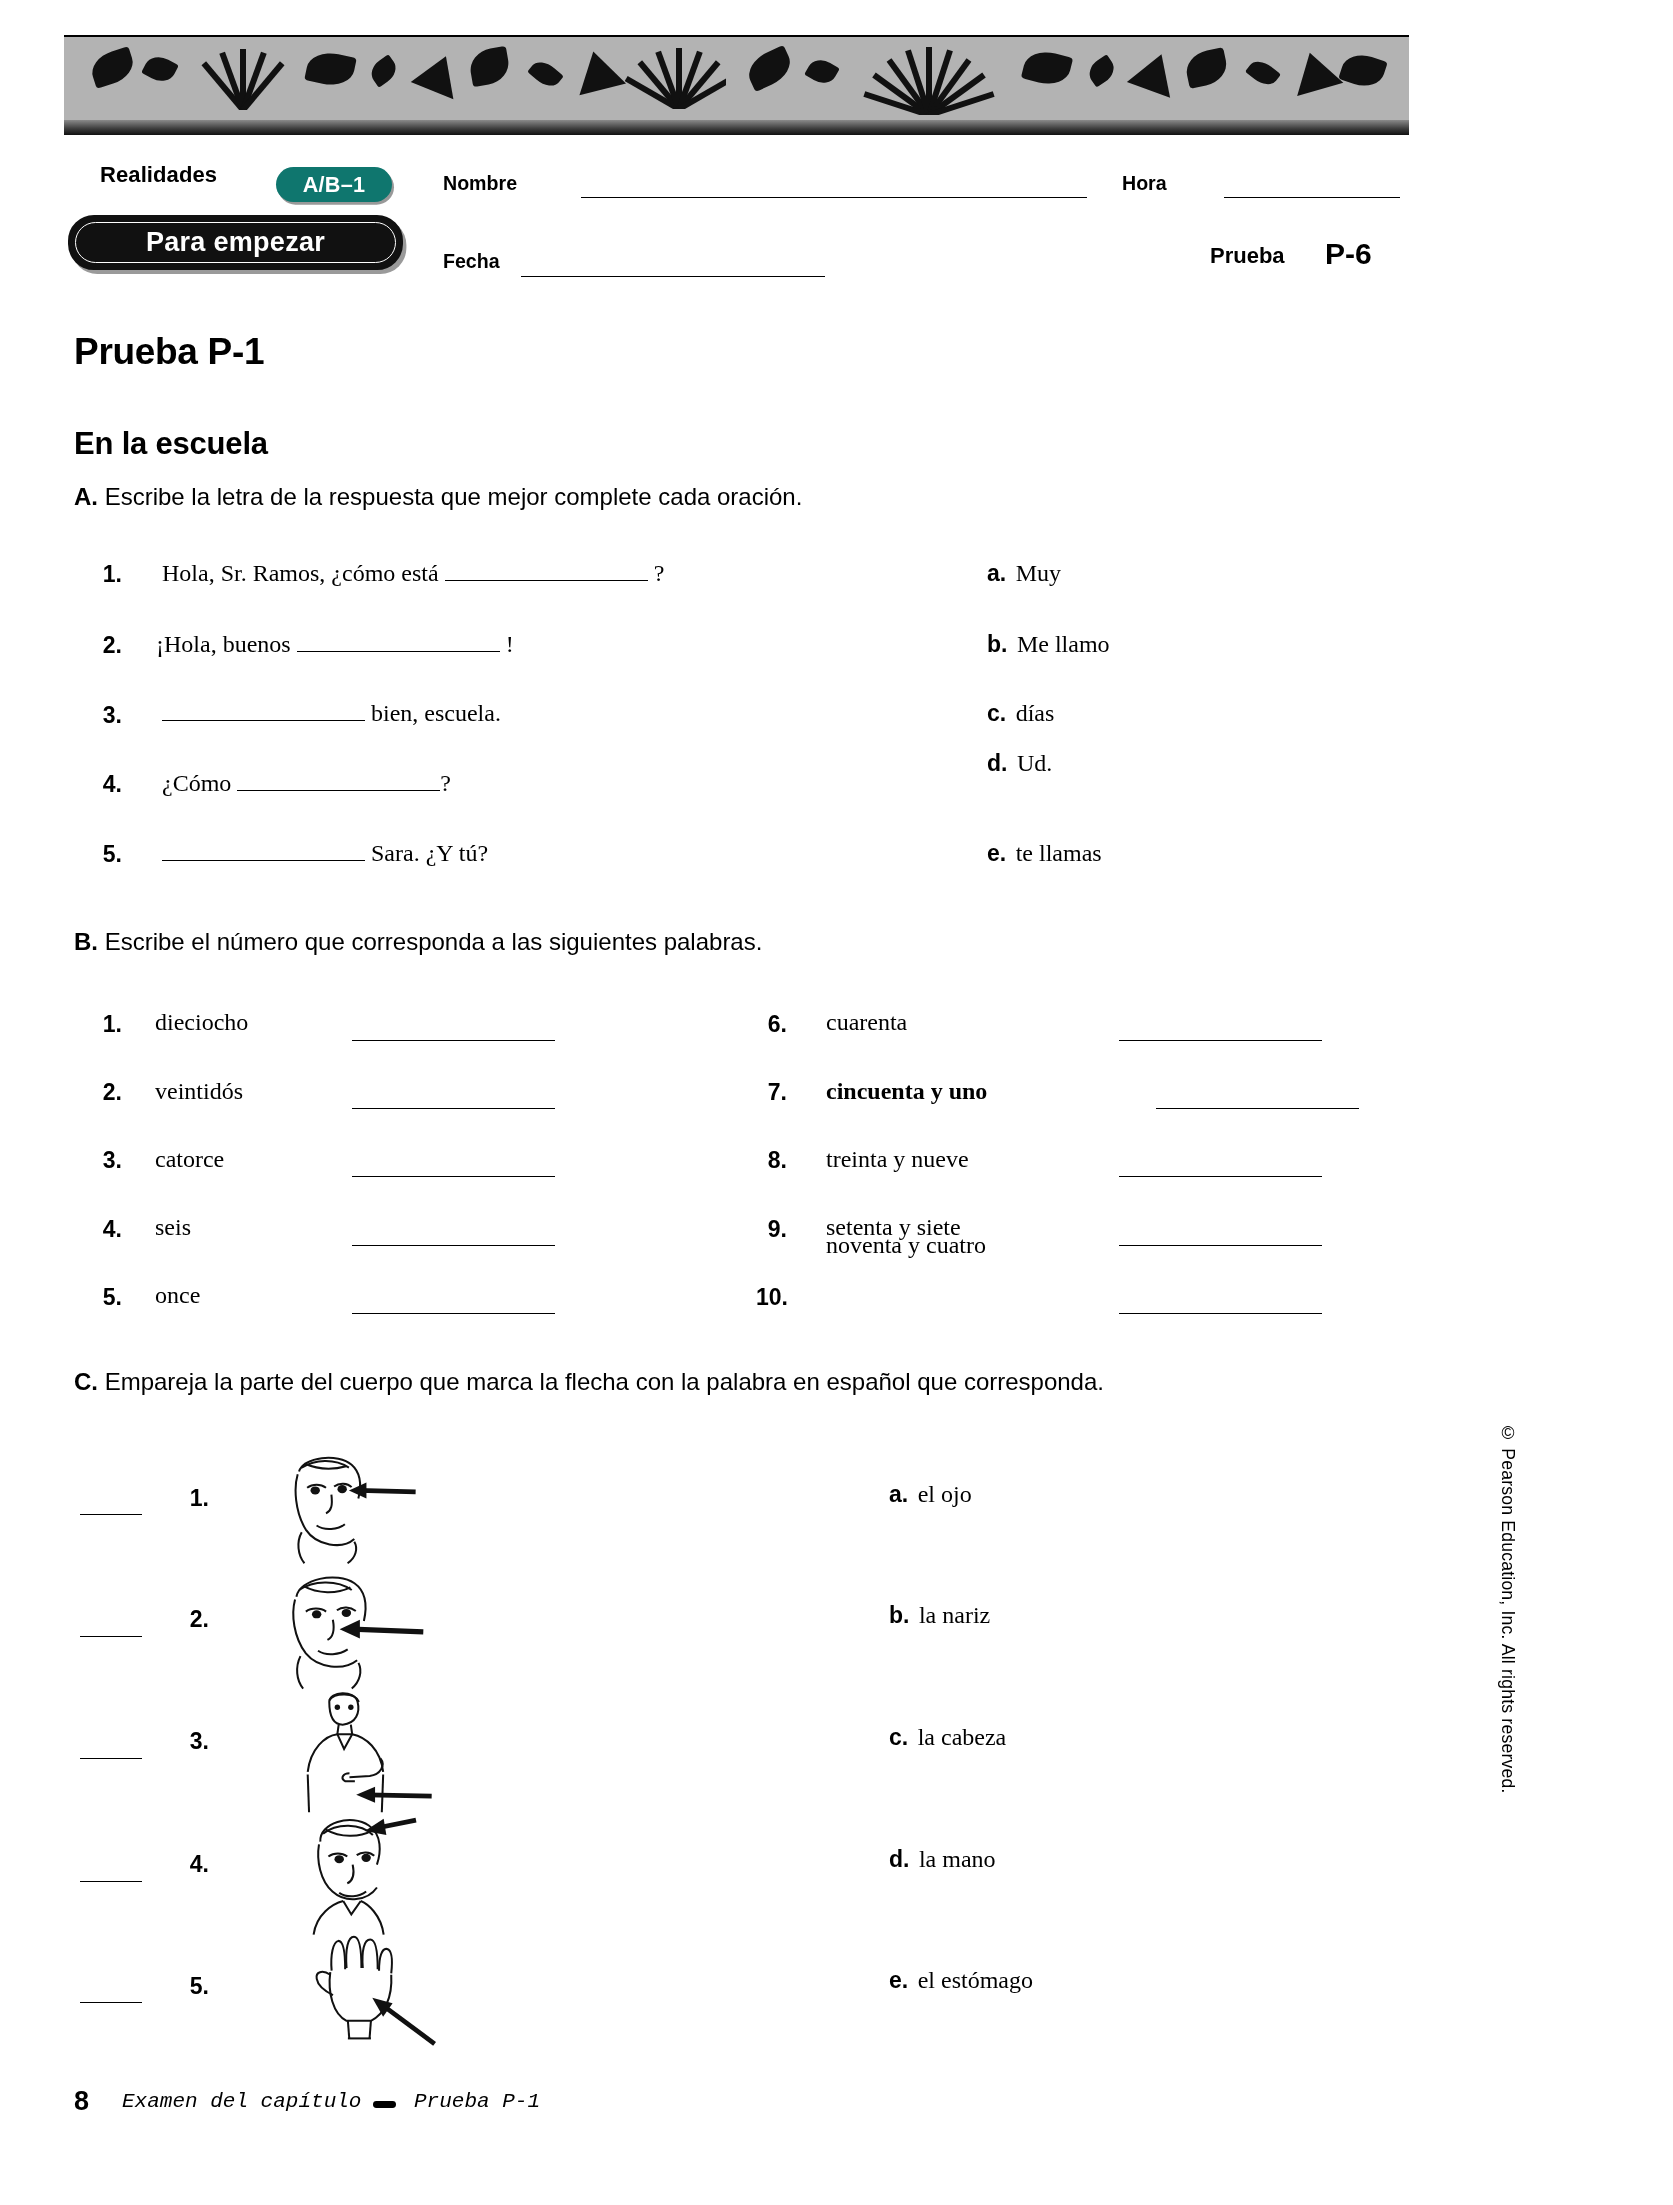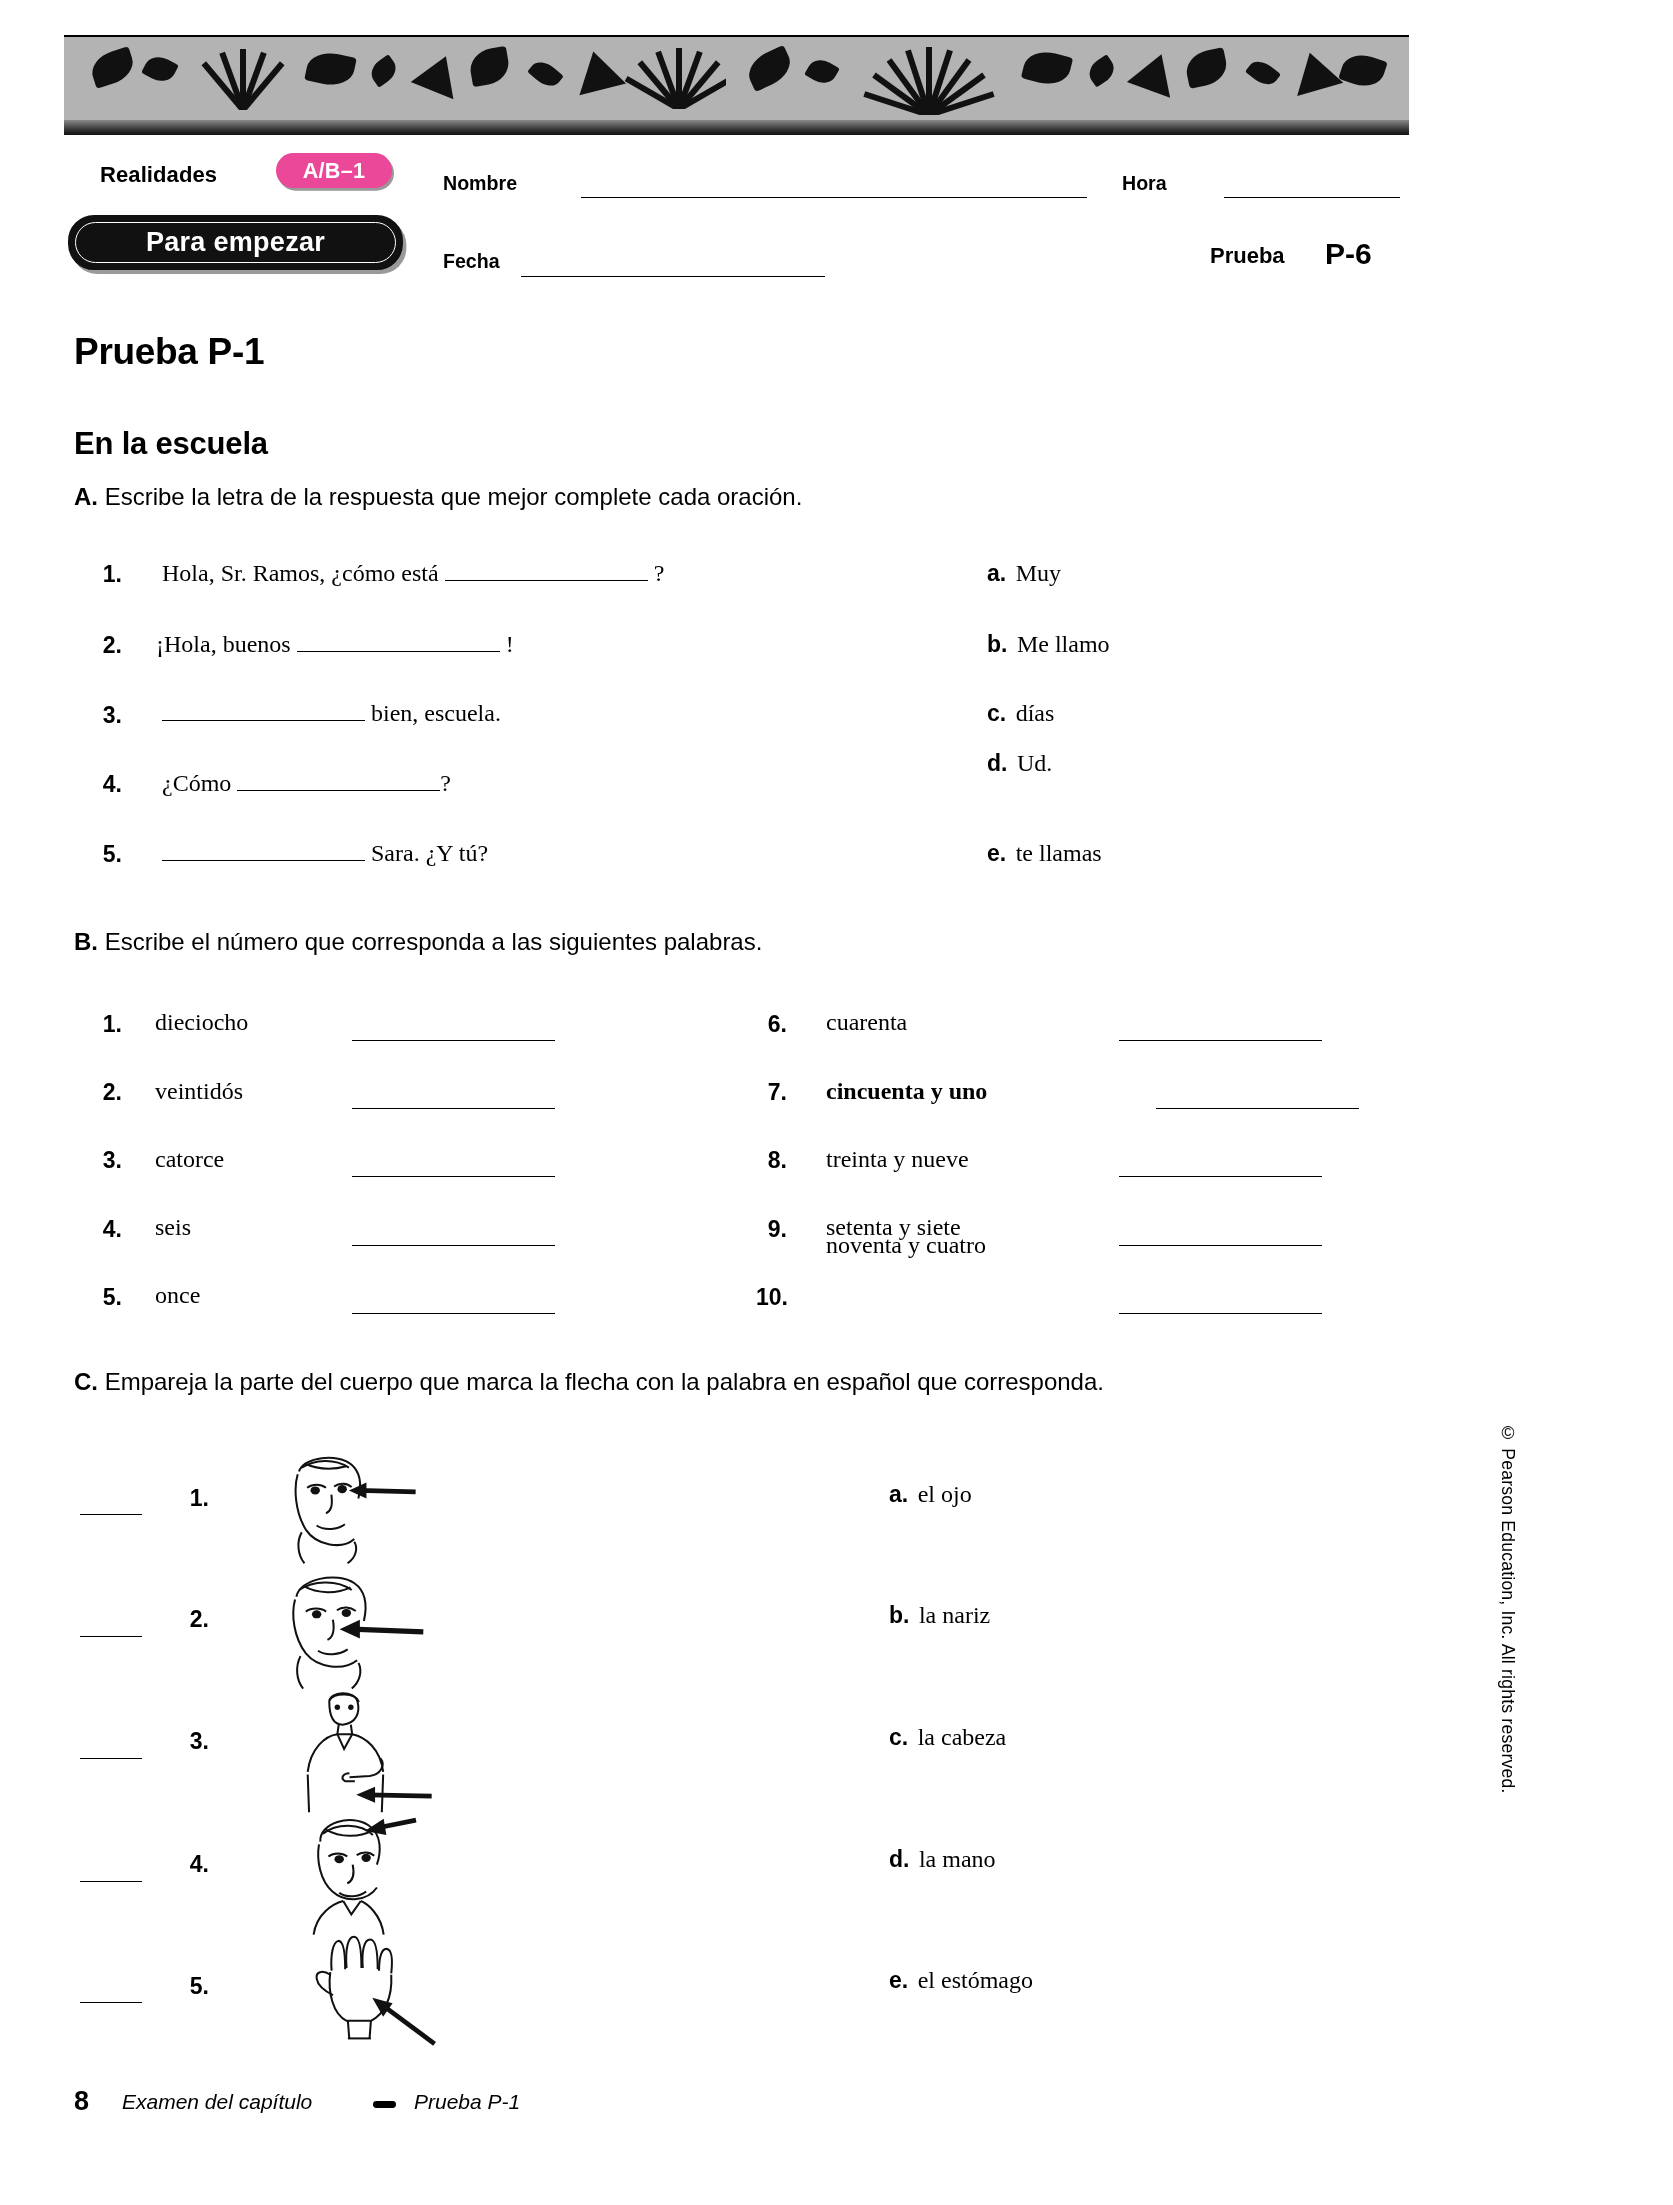--- a/index.html
+++ b/index.html
@@ -70,25 +70,25 @@
     position: absolute;
     left: 100px;
     top: 162px;
     font-size: 22px;
     font-weight: bold;
     letter-spacing: 0.1px;
   }
   .abbadge {
     position: absolute;
     left: 276px;
-    top: 153px;
+    top: 167px;
     width: 116px;
     height: 35px;
     border-radius: 17.6px;
-    background: #ec4899;
+    background: #0f766e;
     color: #fff;
     font-size: 21.6px;
     font-weight: bold;
     display: flex;
     align-items: center;
     justify-content: center;
     letter-spacing: 0.3px;
     box-shadow: 2px 2.7px 0 #999;
   }
   .para-empezar {
@@ -201,21 +201,21 @@
     left: 74px;
     top: 2086px;
     font-size: 27px;
     font-weight: bold;
   }
   .footer-txt {
     position: absolute;
     left: 122px;
     top: 2090px;
     font-size: 21px;
-    font-family: Liberation Sans, sans-serif;
+    font-family: Liberation Mono, monospace;
     font-style: italic;
   }
   .footer-dash {
     position: absolute;
     left: 373px;
     top: 2101px;
     width: 23px;
     height: 7.4px;
     background: #000;
     border-radius: 3.4px;

